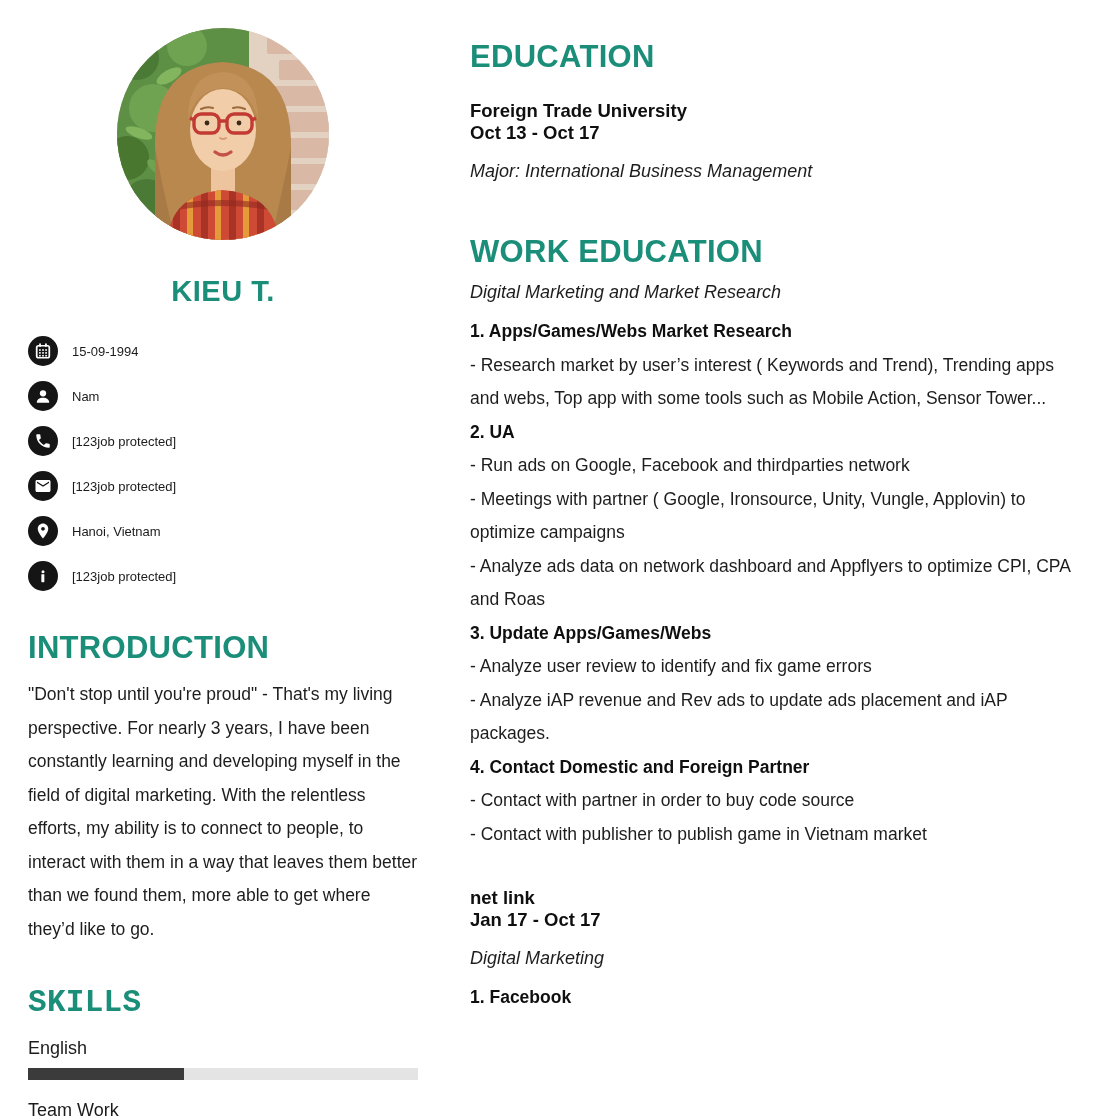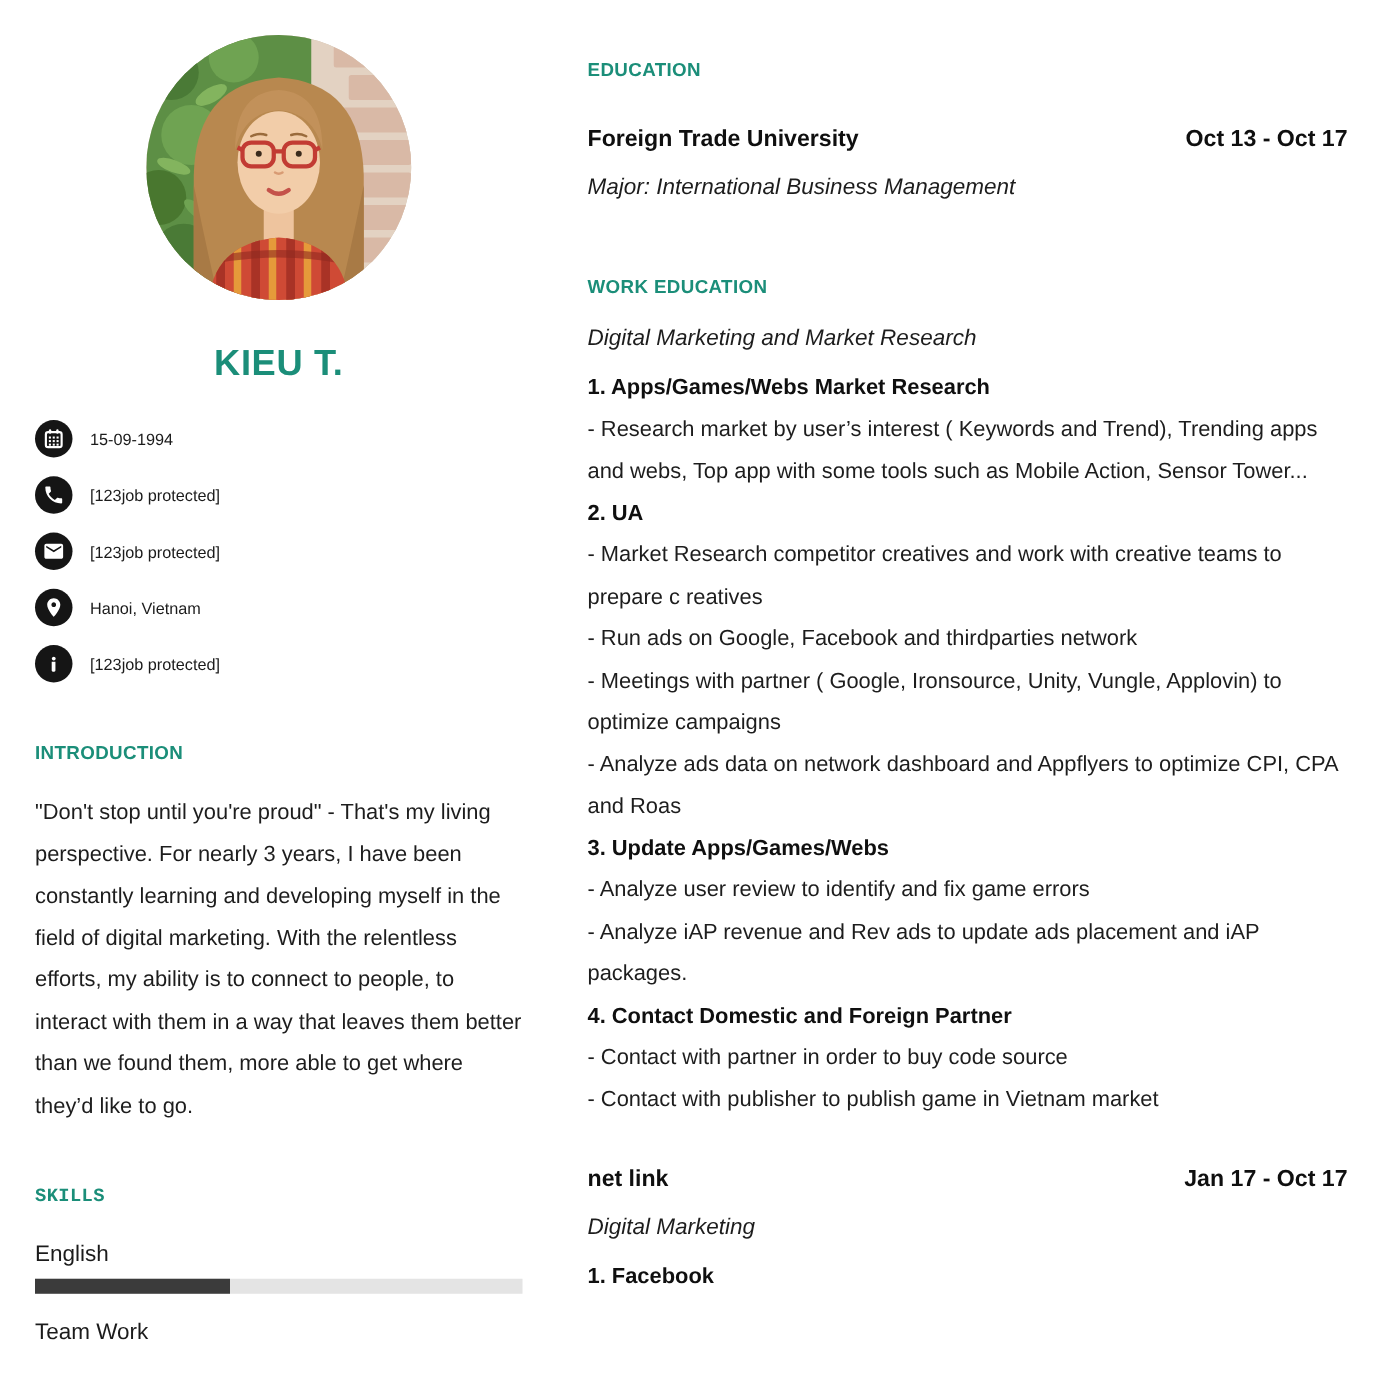--- a/index.html
+++ b/index.html
@@ -27,42 +27,42 @@
   .contact-item { display:flex; align-items:center; height:30px; margin-bottom:15px; }
   .icon-circle {
     flex:0 0 30px; width:30px; height:30px; border-radius:50%;
     background:#151515; display:flex; align-items:center; justify-content:center;
     margin-right:14px;
   }
   .icon-circle svg { width:18px; height:18px; display:block; }
   .contact-text { font-size:13px; color:#1b1b1b; }
 
   h2.section {
-    font-size:15px; font-weight:bold; color:#1b8e79;
+    font-size:31px; font-weight:bold; color:#1b8e79;
     letter-spacing:0.3px; line-height:26px;
   }
   .left-col h2.intro-h { margin-top:44px; }
   .intro-text {
     margin-top:17px; font-size:17.5px; line-height:33.5px; color:#1d1d1d;
   }
   .left-col h2.skills-h { margin-top:44px;font-family:Liberation Mono, monospace; }
   .skill-label { margin-top:21px; font-size:18px; line-height:22px; color:#1b1b1b; }
   .skill-bar {
     margin-top:9px; width:390px; height:12px; background:#e4e4e4; position:relative;
   }
   .skill-bar .fill { height:12px; background:#3b3b3b; }
   .skill-label.last { margin-top:19px; }
 
   
   .right-col { position:absolute; left:470px; top:0; width:608px; }
   .right-col h2.edu-h { margin-top:44px; }
   .right-col h2.work-h { margin-top:57px; }
   .entry-head {
     display:flex; justify-content:space-between; align-items:baseline;
-    font-size:18.5px; font-weight:bold; color:#0f0f0f; line-height:22px;
+    font-size:18.5px; font-weight:bold; color:#0f0f0f; line-height:22px;flex-direction:column;
   }
   .entry-head.edu { margin-top:30px; }
   .entry-head.job1 { margin-top:27px; }
   .entry-head.job2 { margin-top:36px; }
   .entry-role {
     margin-top:16px; font-size:18px; font-style:italic; color:#1d1d1d; line-height:22px;
   }
   .job-details { margin-top:12px; }
   .detail { font-size:17.5px; line-height:33.5px; color:#1d1d1d; }
   .detail.bold { font-weight:bold; color:#0f0f0f; }
@@ -168,20 +168,29 @@
                 <rect x="15" y="13.4" width="2.2" height="2.2"></rect>
               <rect x="6.8" y="17.2" width="2.2" height="2.2"></rect>
                 <rect x="10.9" y="17.2" width="2.2" height="2.2"></rect>
                 <rect x="15" y="17.2" width="2.2" height="2.2"></rect>
             </g>
           </svg>
         </span>
         <span class="contact-text">15-09-1994</span>
       </div>
 
+      <div class="contact-item">
+        <span class="icon-circle">
+          <svg viewBox="0 0 24 24" fill="#fff">
+            <circle cx="12" cy="8.4" r="4.2"></circle>
+            <path d="M12 14.2c-4.9 0-8.2 2.6-8.2 5.8V21h16.4v-1c0-3.2-3.3-5.8-8.2-5.8z"></path>
+          </svg>
+        </span>
+        <span class="contact-text">Nam</span>
+      </div>
 
       <div class="contact-item">
         <span class="icon-circle">
           <svg viewBox="0 0 24 24" fill="#fff">
             <path d="M6.62 10.79c1.44 2.83 3.76 5.14 6.59 6.59l2.2-2.21c.27-.27.67-.36 1.02-.24 1.12.37 2.33.57 3.57.57.55 0 1 .45 1 1V20c0 .55-.45 1-1 1-9.39 0-17-7.61-17-17 0-.55.45-1 1-1h3.5c.55 0 1 .45 1 1 0 1.25.2 2.45.57 3.57.11.35.03.74-.25 1.02l-2.2 2.2z"></path>
           </svg>
         </span>
         <span class="contact-text">[123job protected]</span>
       </div>
 
@@ -237,21 +246,20 @@
     </div>
     <div class="entry-role">Major: International Business Management</div>
 
     <h2 class="section work-h">WORK EDUCATION</h2>
 
     <div class="entry-role">Digital Marketing and Market Research</div>
     <div class="job-details">
       <div class="detail bold">1. Apps/Games/Webs Market Research</div>
       <div class="detail">- Research market by user’s interest ( Keywords and Trend), Trending apps and webs, Top app with some tools such as Mobile Action, Sensor Tower...</div>
       <div class="detail bold">2. UA</div>
-      <div class="detail">- Market Research competitor creatives and work with creative teams to prepare c reatives</div>
       <div class="detail">- Run ads on Google, Facebook and thirdparties network</div>
       <div class="detail">- Meetings with partner ( Google, Ironsource, Unity, Vungle, Applovin) to optimize campaigns</div>
       <div class="detail">- Analyze ads data on network dashboard and Appflyers to optimize CPI, CPA and Roas</div>
       <div class="detail bold">3. Update Apps/Games/Webs</div>
       <div class="detail">- Analyze user review to identify and fix game errors</div>
       <div class="detail">- Analyze iAP revenue and Rev ads to update ads placement and iAP packages.</div>
       <div class="detail bold">4. Contact Domestic and Foreign Partner</div>
       <div class="detail">- Contact with partner in order to buy code source</div>
       <div class="detail">- Contact with publisher to publish game in Vietnam market</div>
     </div>

